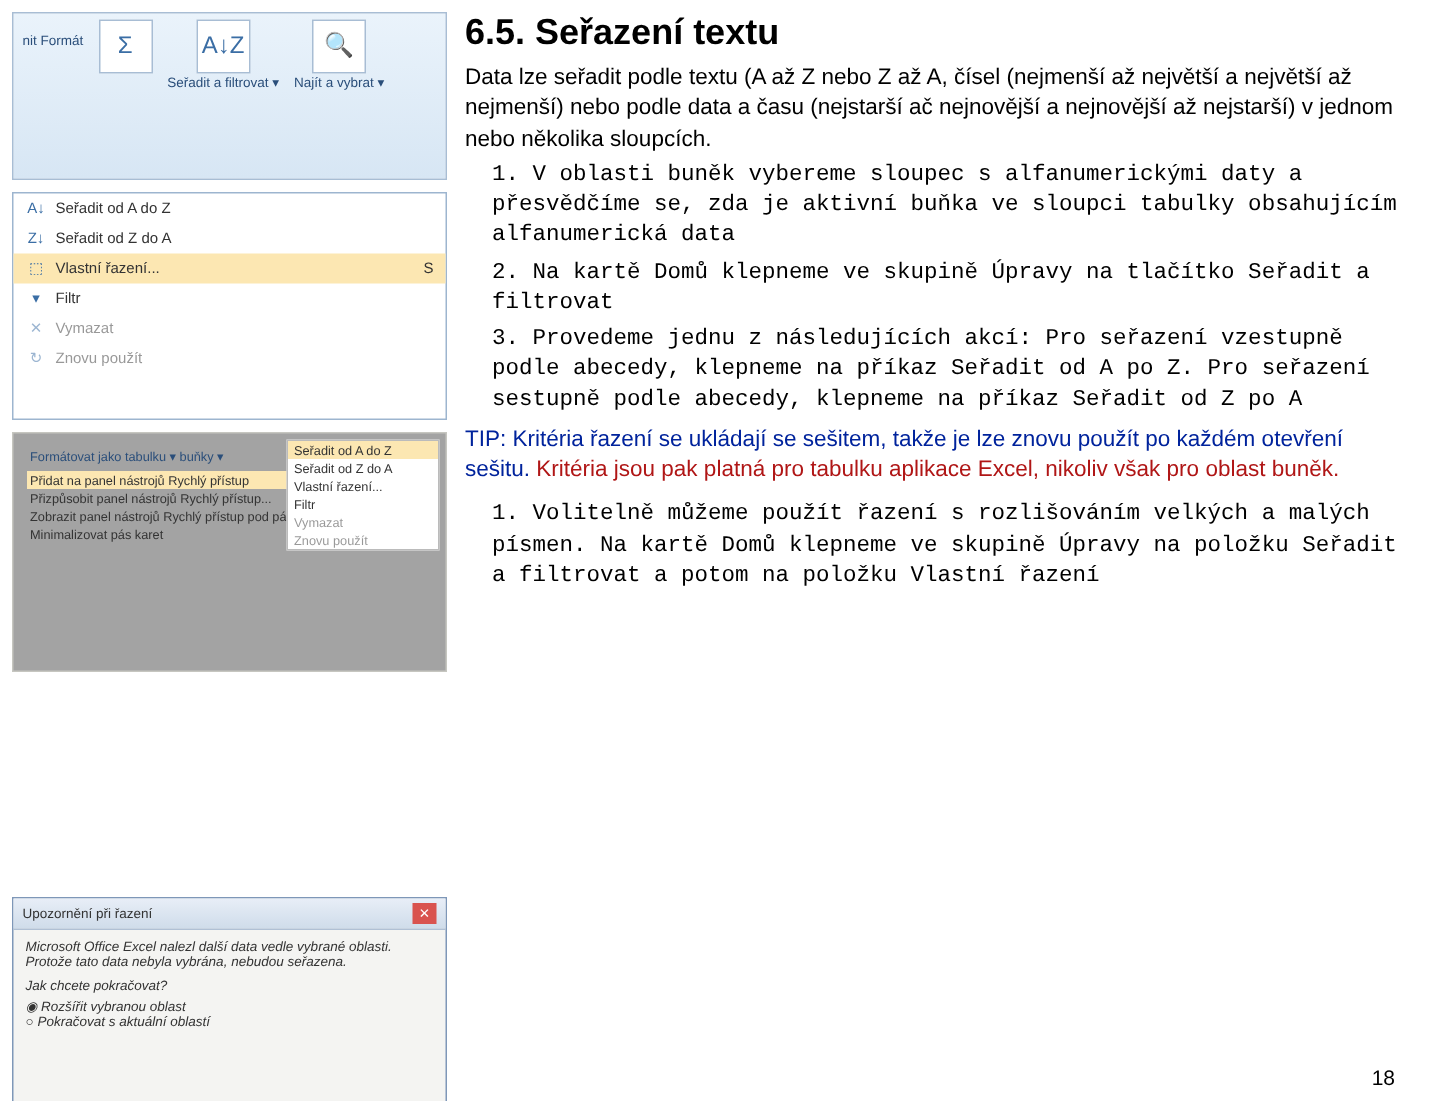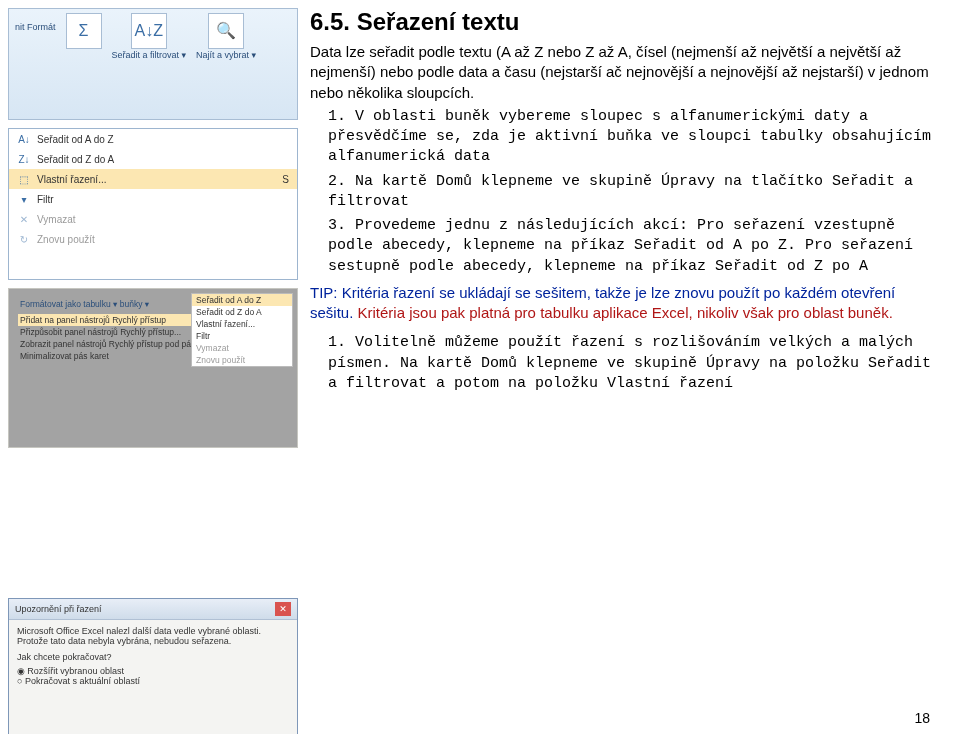--- a/index.html
+++ b/index.html
@@ -79,21 +79,21 @@
     position:relative;
   }
   .dlg-sim .titlebar {
     background:linear-gradient(#e8eef7,#cfdcea);
     padding:3px 6px;
     display:flex;justify-content:space-between;align-items:center;
     border-bottom:1px solid #b0c0d4;
     gap:20px;
   }
   .dlg-sim .titlebar .x { background:#d9534f; color:#fff; width:16px;height:14px; text-align:center; font-size:9px; line-height:14px; }
-  .dlg-sim .body { padding:6px 8px; }
+  .dlg-sim .body { padding:6px 8px;font-style:italic; }
   .dlg-sim .btns { position:absolute; bottom:8px; right:0; left:0; text-align:center; }
   .dlg-sim .btn { display:inline-block; font-size:9px; padding:2px 14px; background:#f0f0ee; border:1px solid #aaa; margin:0 4px; }
   h2.title {
     font-size: 24px;
     font-weight: bold;
     margin: 0 0 6px 0;
   }
   .para {
     line-height: 1.35;
     margin-bottom: 4px;

